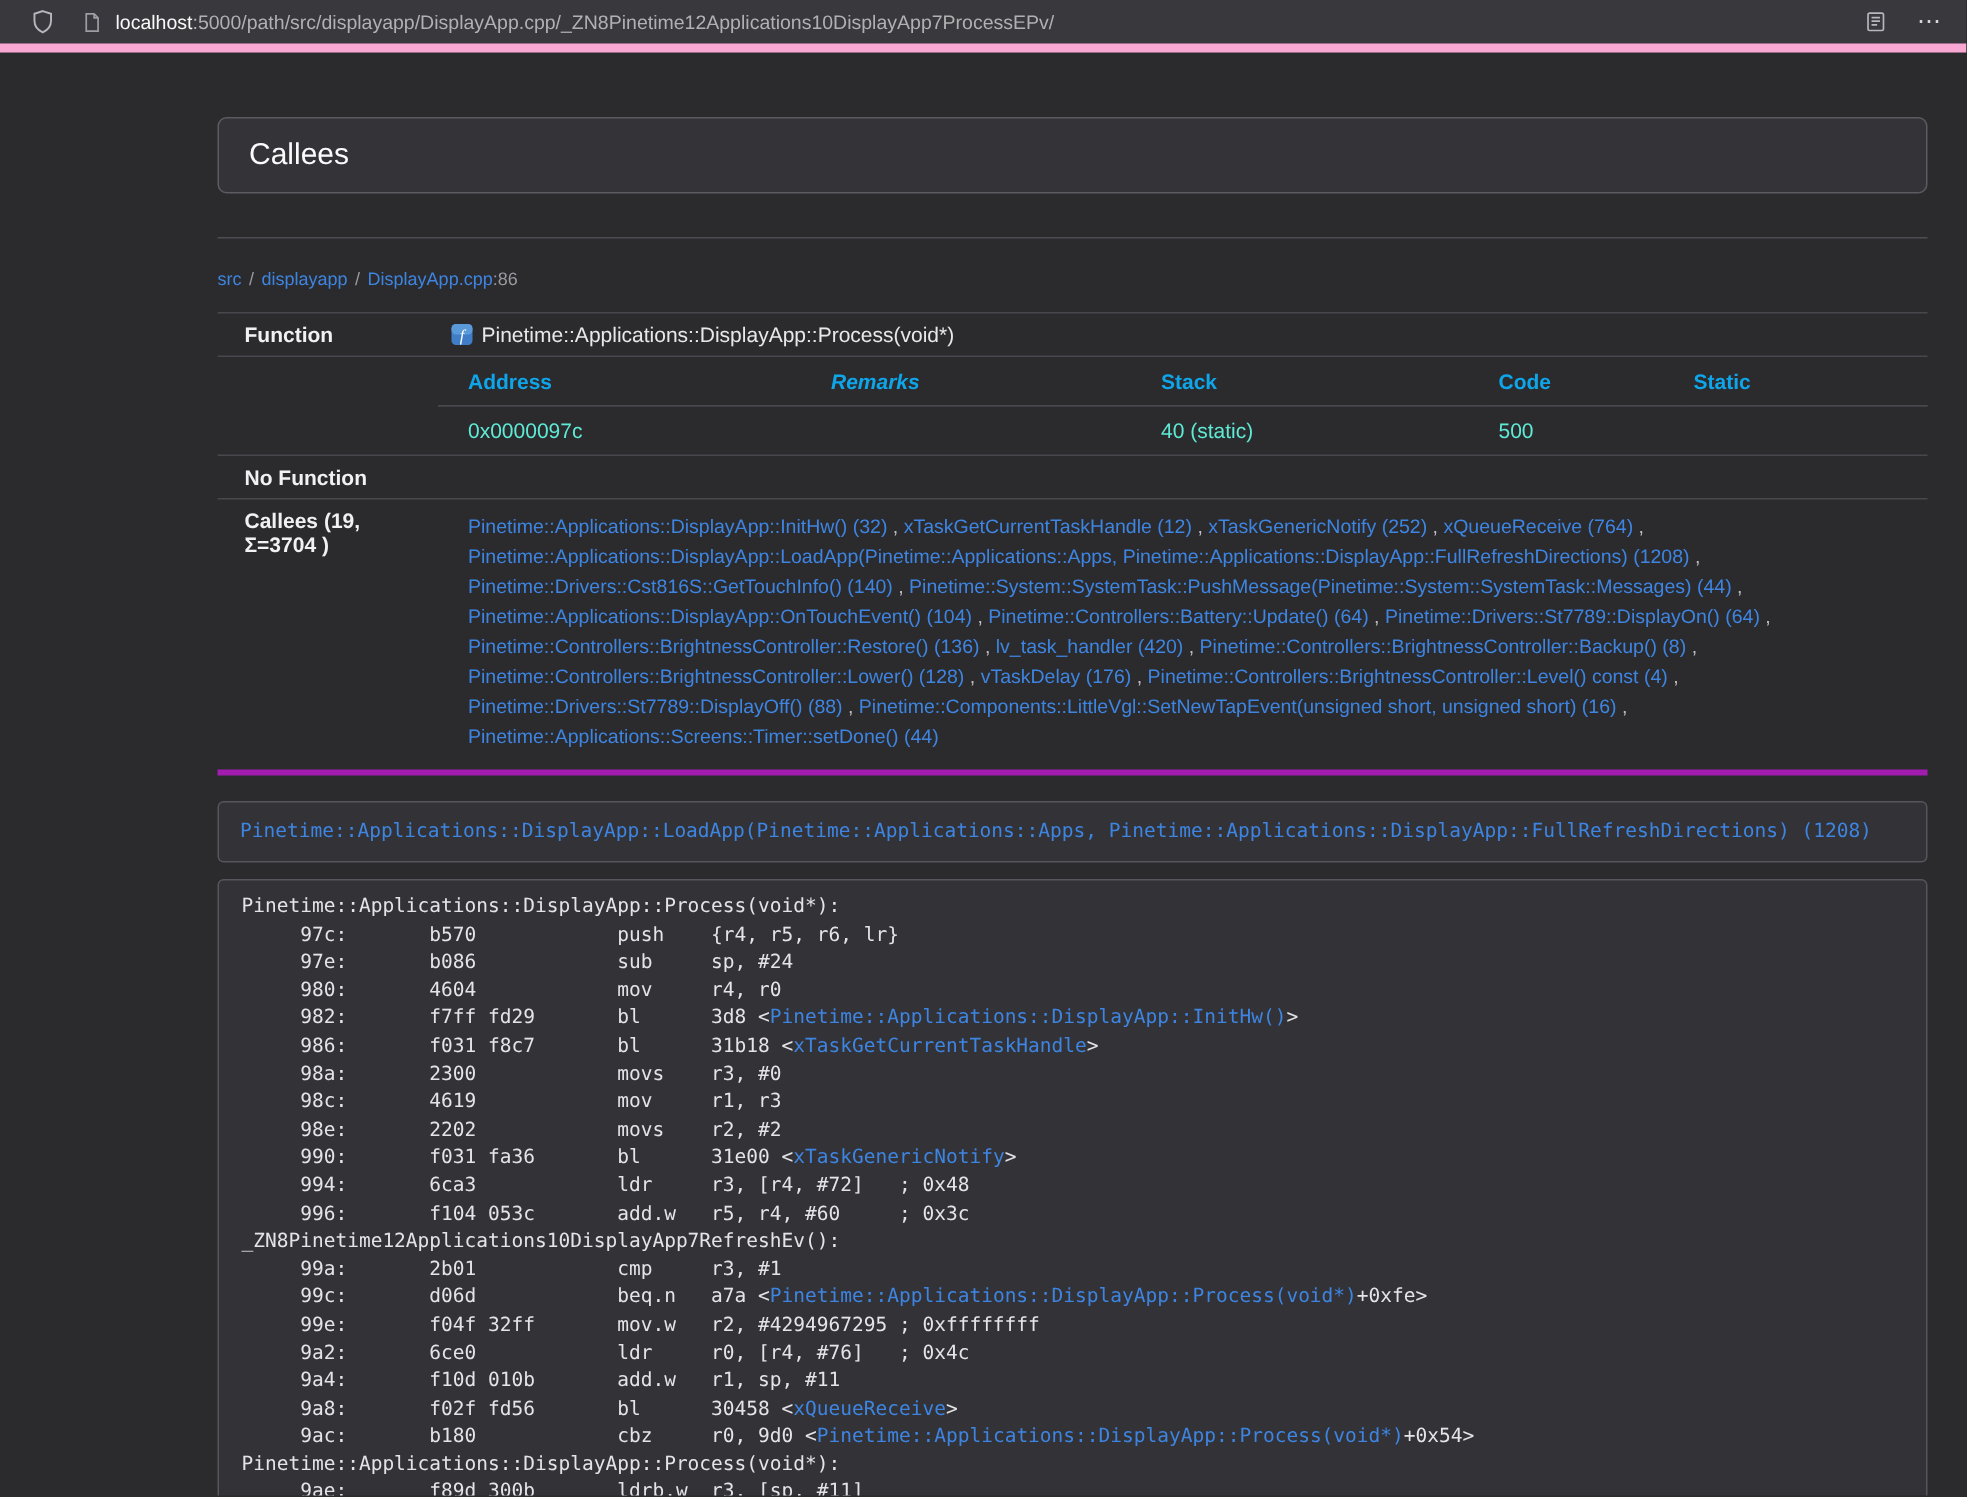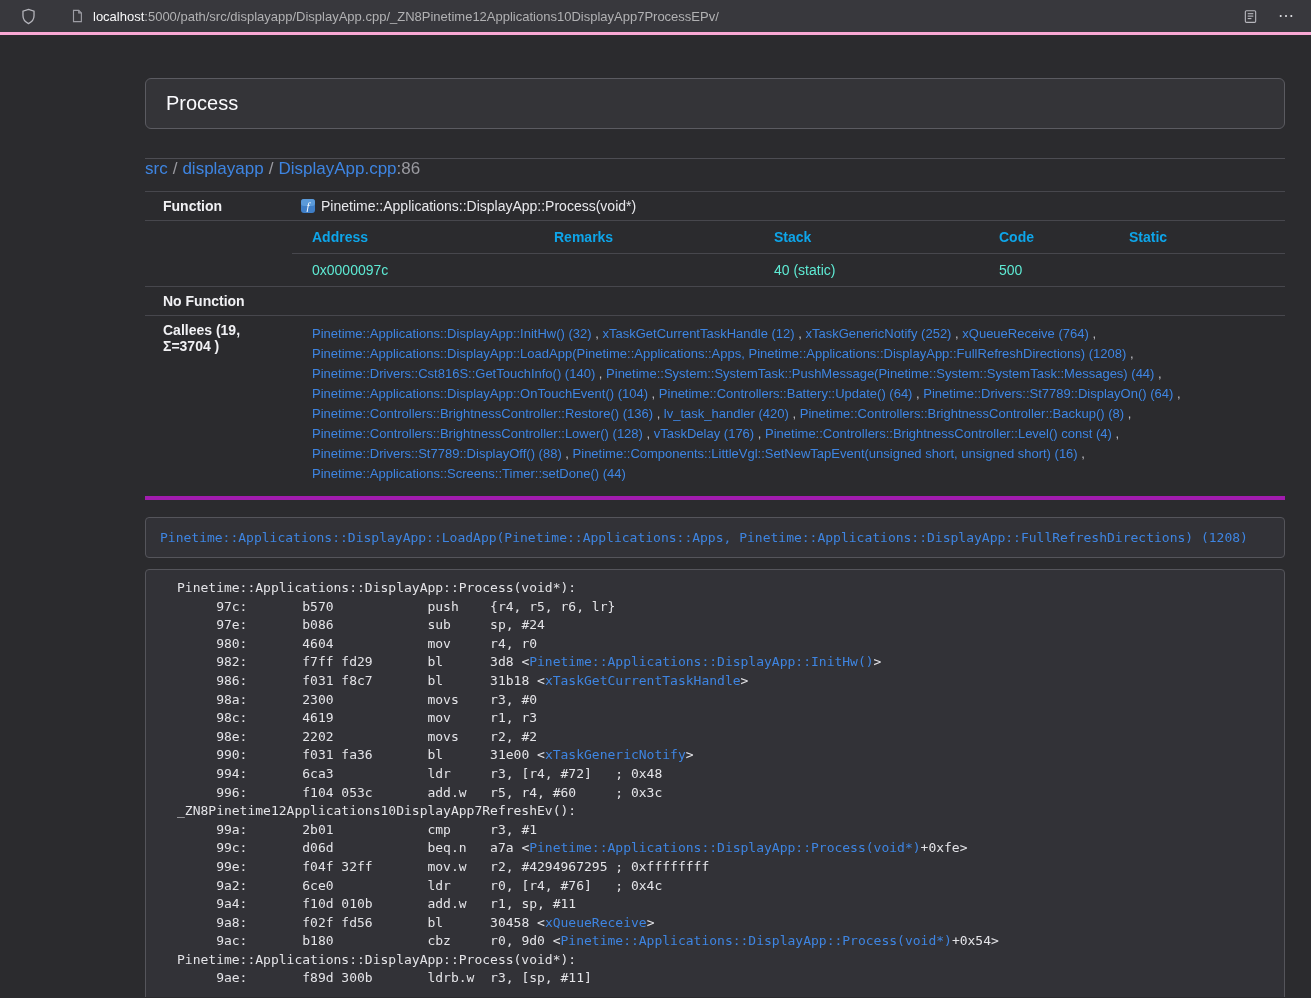--- a/index.html
+++ b/index.html
@@ -1,73 +1,73 @@
 <!DOCTYPE html>
 <html><head>
 <meta charset="utf-8">
 <style>
   * { margin:0; padding:0; box-sizing:border-box; }
   html,body { width:1311px; height:998px; overflow:hidden; background:#2b2b2e;
               font-family:"Liberation Sans", sans-serif; }
   a { color:#3e85e2; text-decoration:none; cursor:pointer; }
 
   
-  .browser-bar { height:35px; background:#38383d; border-bottom:3px solid #f9a8d4;
-                 display:flex; align-items:center; padding:0 12px;gap:16px; }
+  .browser-bar { height:35px; background:#38383d; border-bottom:6px solid #f9a8d4;
+                 display:flex; align-items:center; padding:0 12px; }
   .icon-btn { display:flex; align-items:center; justify-content:center; }
   .tp-shield { margin-left:8px; }
   .url-area { display:flex; align-items:center; gap:9px; margin-left:17px; flex:1; min-width:0; }
   .url-text { font-size:13px; color:#b1b1b3; white-space:nowrap; overflow:hidden; }
   .url-text .host { color:#f9f9fa; }
   .bar-right { margin-left:auto; display:flex; align-items:center; gap:20px; padding-right:4px; }
   .menu-glyph { color:#d7d7db; font-size:16px; letter-spacing:1px; line-height:1; }
 
   
   .viewport { height:962px; overflow:hidden; color:#d9d9dd; }
   .container { width:1140px; margin-left:145px; }
 
   .jumbotron { margin-top:43px; height:51px; background:#343438; border:1px solid #5b5b61;
                border-radius:6px; display:flex; align-items:center; padding-left:20px; }
   .jumbotron h1 { font-size:20px; font-weight:400; color:#fbfbfe; }
 
   hr.sep { border:none; border-top:1px solid #4d4d53; margin-top:29px; }
 
-  .breadcrumb { font-size:17px; line-height:20px; }
+  .breadcrumb { margin-top:17px; font-size:12px; line-height:20px; }
   .bc-sep { color:#9a9aa0; padding:0 5px; }
   .bc-line { color:#9a9aa0; }
 
   .info-table { width:100%; border-collapse:collapse; margin-top:12px; font-size:14px;
                 border-bottom:4px solid #a21caf; }
   .info-table > tbody > tr > td { border-top:1px solid #47474d; vertical-align:top; padding:6px 8px; }
   .info-table td.label-col { width:147px; padding-left:18px; font-weight:bold; color:#f1f1f4; }
   .info-table td.stats-cell { padding:0; }
   .func-cell { display:flex; align-items:center; gap:5px; color:#e8e8ec; }
 
   .stats-table { width:100%; border-collapse:collapse; }
   .stats-table th { text-align:left; font-weight:bold; color:#0ea5e9; padding:8px;
                     border-bottom:1px solid #47474d; font-size:14px; }
   .stats-table td { padding:8px; color:#5eead4; }
   .stats-table th:nth-child(1), .stats-table td:nth-child(1) { width:254px; padding-left:20px; }
-  .stats-table th:nth-child(2), .stats-table td:nth-child(2) { width:220px; }
+  .stats-table th:nth-child(2), .stats-table td:nth-child(2) { width:220px;font-style:italic; }
   .stats-table th:nth-child(3), .stats-table td:nth-child(3) { width:225px; }
   .stats-table th:nth-child(4), .stats-table td:nth-child(4) { width:130px; }
 
   .callees-cell { padding:8px 8px 12px 20px !important; }
   .callees-list { font-size:13px; line-height:20px; color:#c9c9cf; }
   .callee-link { white-space:nowrap; }
   .callee-sep { color:#bfbfc6; }
 
   .highlight-panel { margin-top:17px; border:1px solid #55555b; border-radius:4px;
                      background:#323237; padding:10px 14px;
                      font-family:"DejaVu Sans Mono", monospace; font-size:13px; line-height:19px; }
 
   .code-panel { margin-top:11px; border:1px solid #55555b; border-radius:4px 4px 0 0;
                 background:#323237; padding:9px 15px;
                 font-family:"DejaVu Sans Mono", monospace; font-size:13px; color:#e4e4e8; }
-  .code-line { white-space:pre; -moz-tab-size:8; tab-size:8; line-height:18.6px; min-height:18.6px;margin-left:16px; }
+  .code-line { white-space:pre; -moz-tab-size:8; tab-size:8; line-height:18.6px; min-height:18.6px; }
 </style>
 </head>
 <body>
 
 <div class="browser-bar">
   <span class="icon-btn tp-shield">
     <svg width="17" height="17" viewBox="0 0 16 16" fill="none" stroke="#b6b6bd" stroke-width="1.2">
       <path d="M8 1.3 L13.2 3 V7.4 C13.2 10.8 11 13.3 8 14.7 C5 13.3 2.8 10.8 2.8 7.4 V3 Z"></path>
     </svg>
   </span>
@@ -90,21 +90,21 @@
       </svg>
     </span>
     <span class="menu-glyph">⋯</span>
   </div>
 </div>
 
 <div class="viewport">
   <div class="container">
 
     <div class="jumbotron">
-      <h1>Process</h1>
+      <h1>Callees</h1>
     </div>
 
     <hr class="sep">
 
     <div class="breadcrumb">
       <a>src</a><span class="bc-sep">/</span><a>displayapp</a><span class="bc-sep">/</span><a>DisplayApp.cpp</a><span class="bc-line">:86</span>
     </div>
 
     <table class="info-table">
       <tbody>

